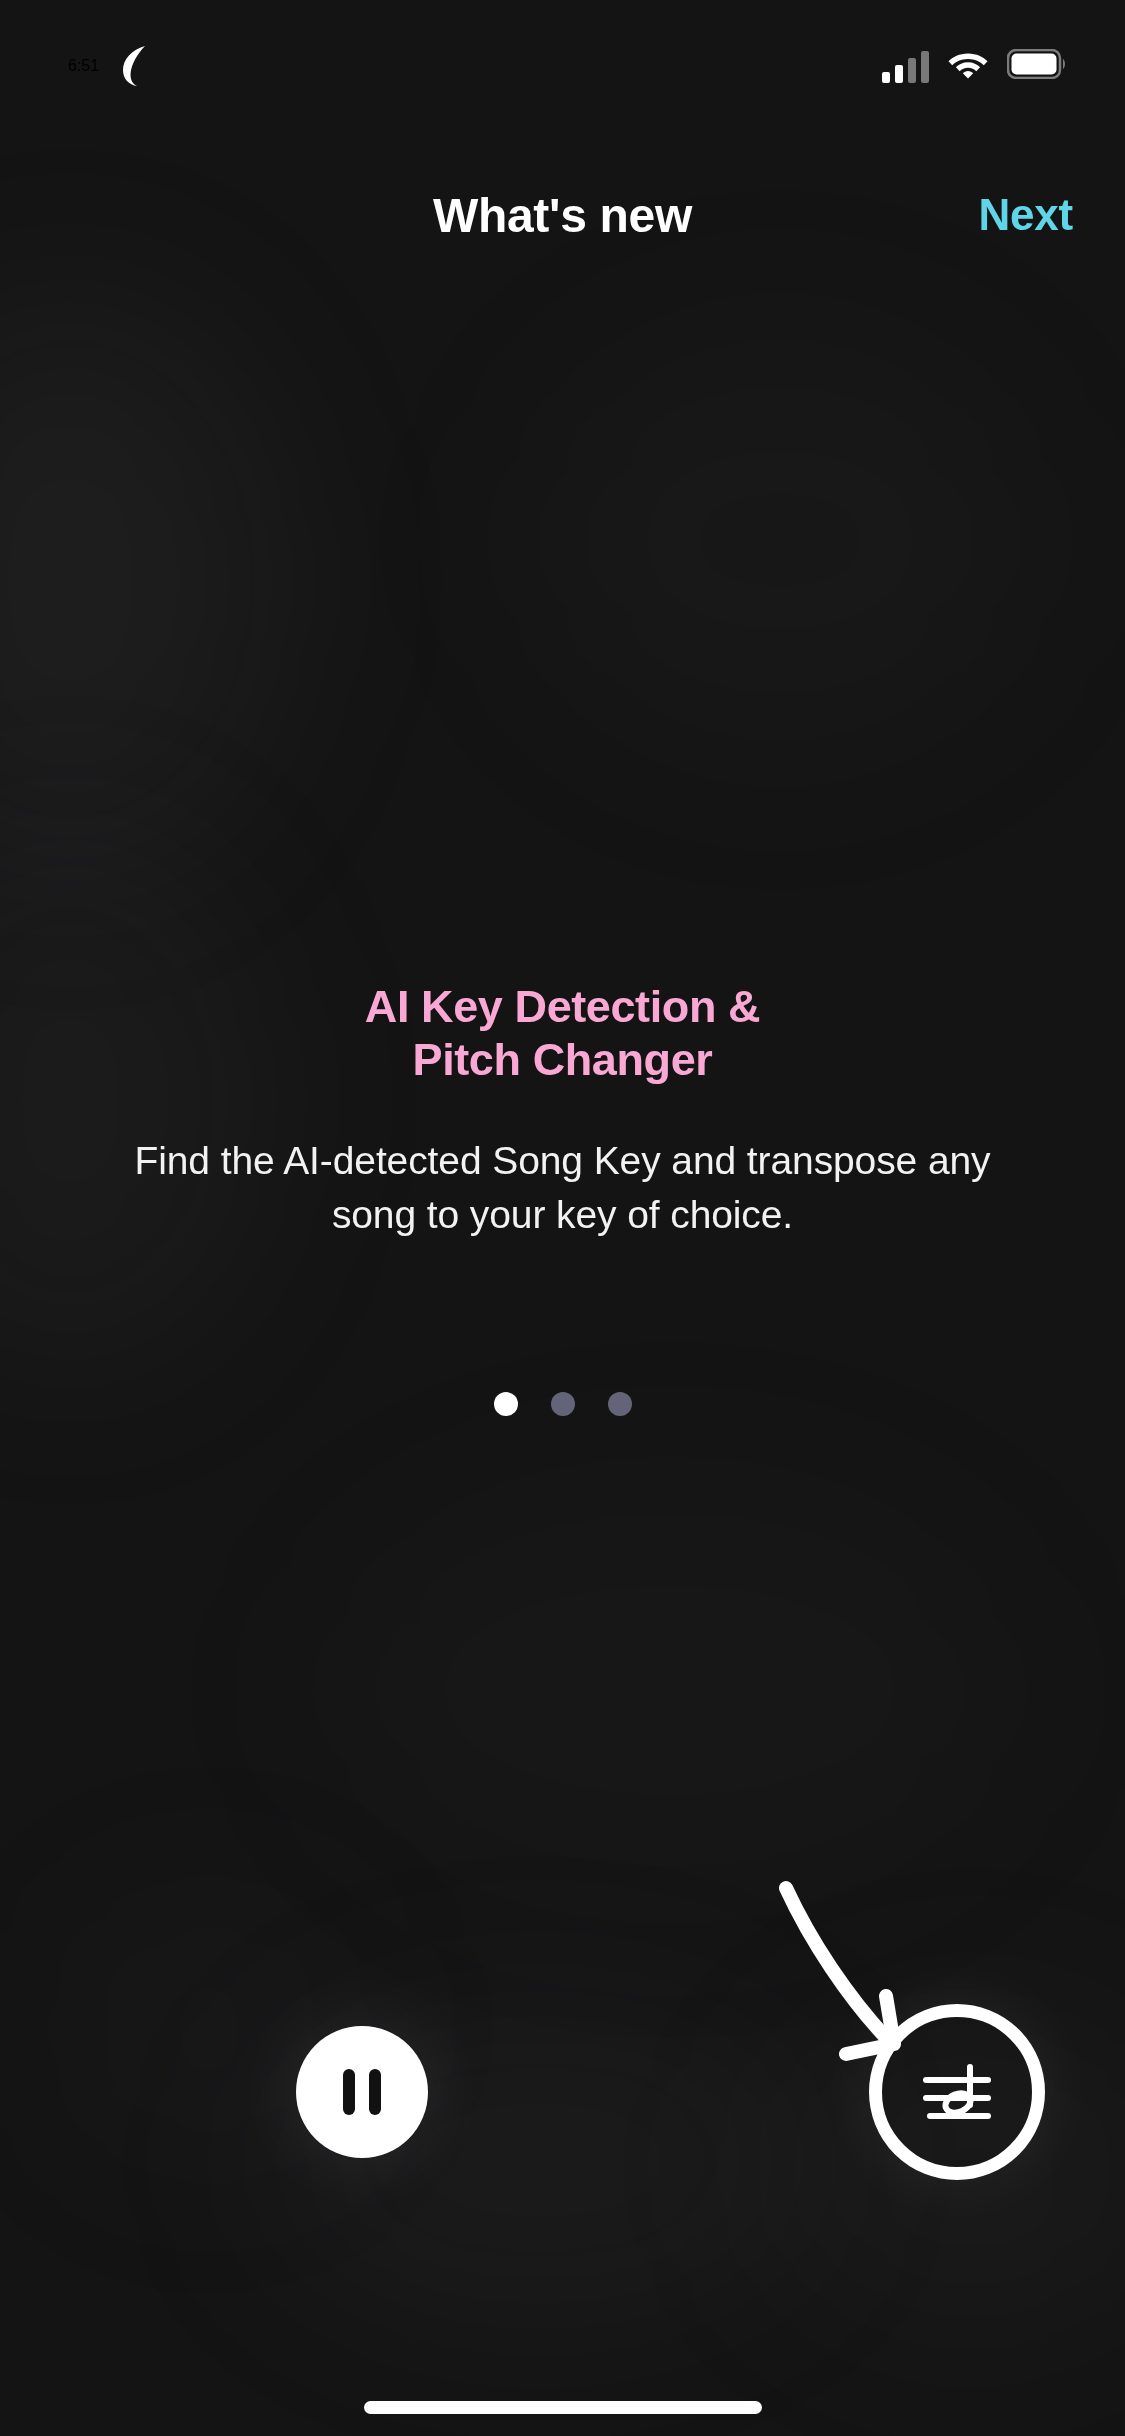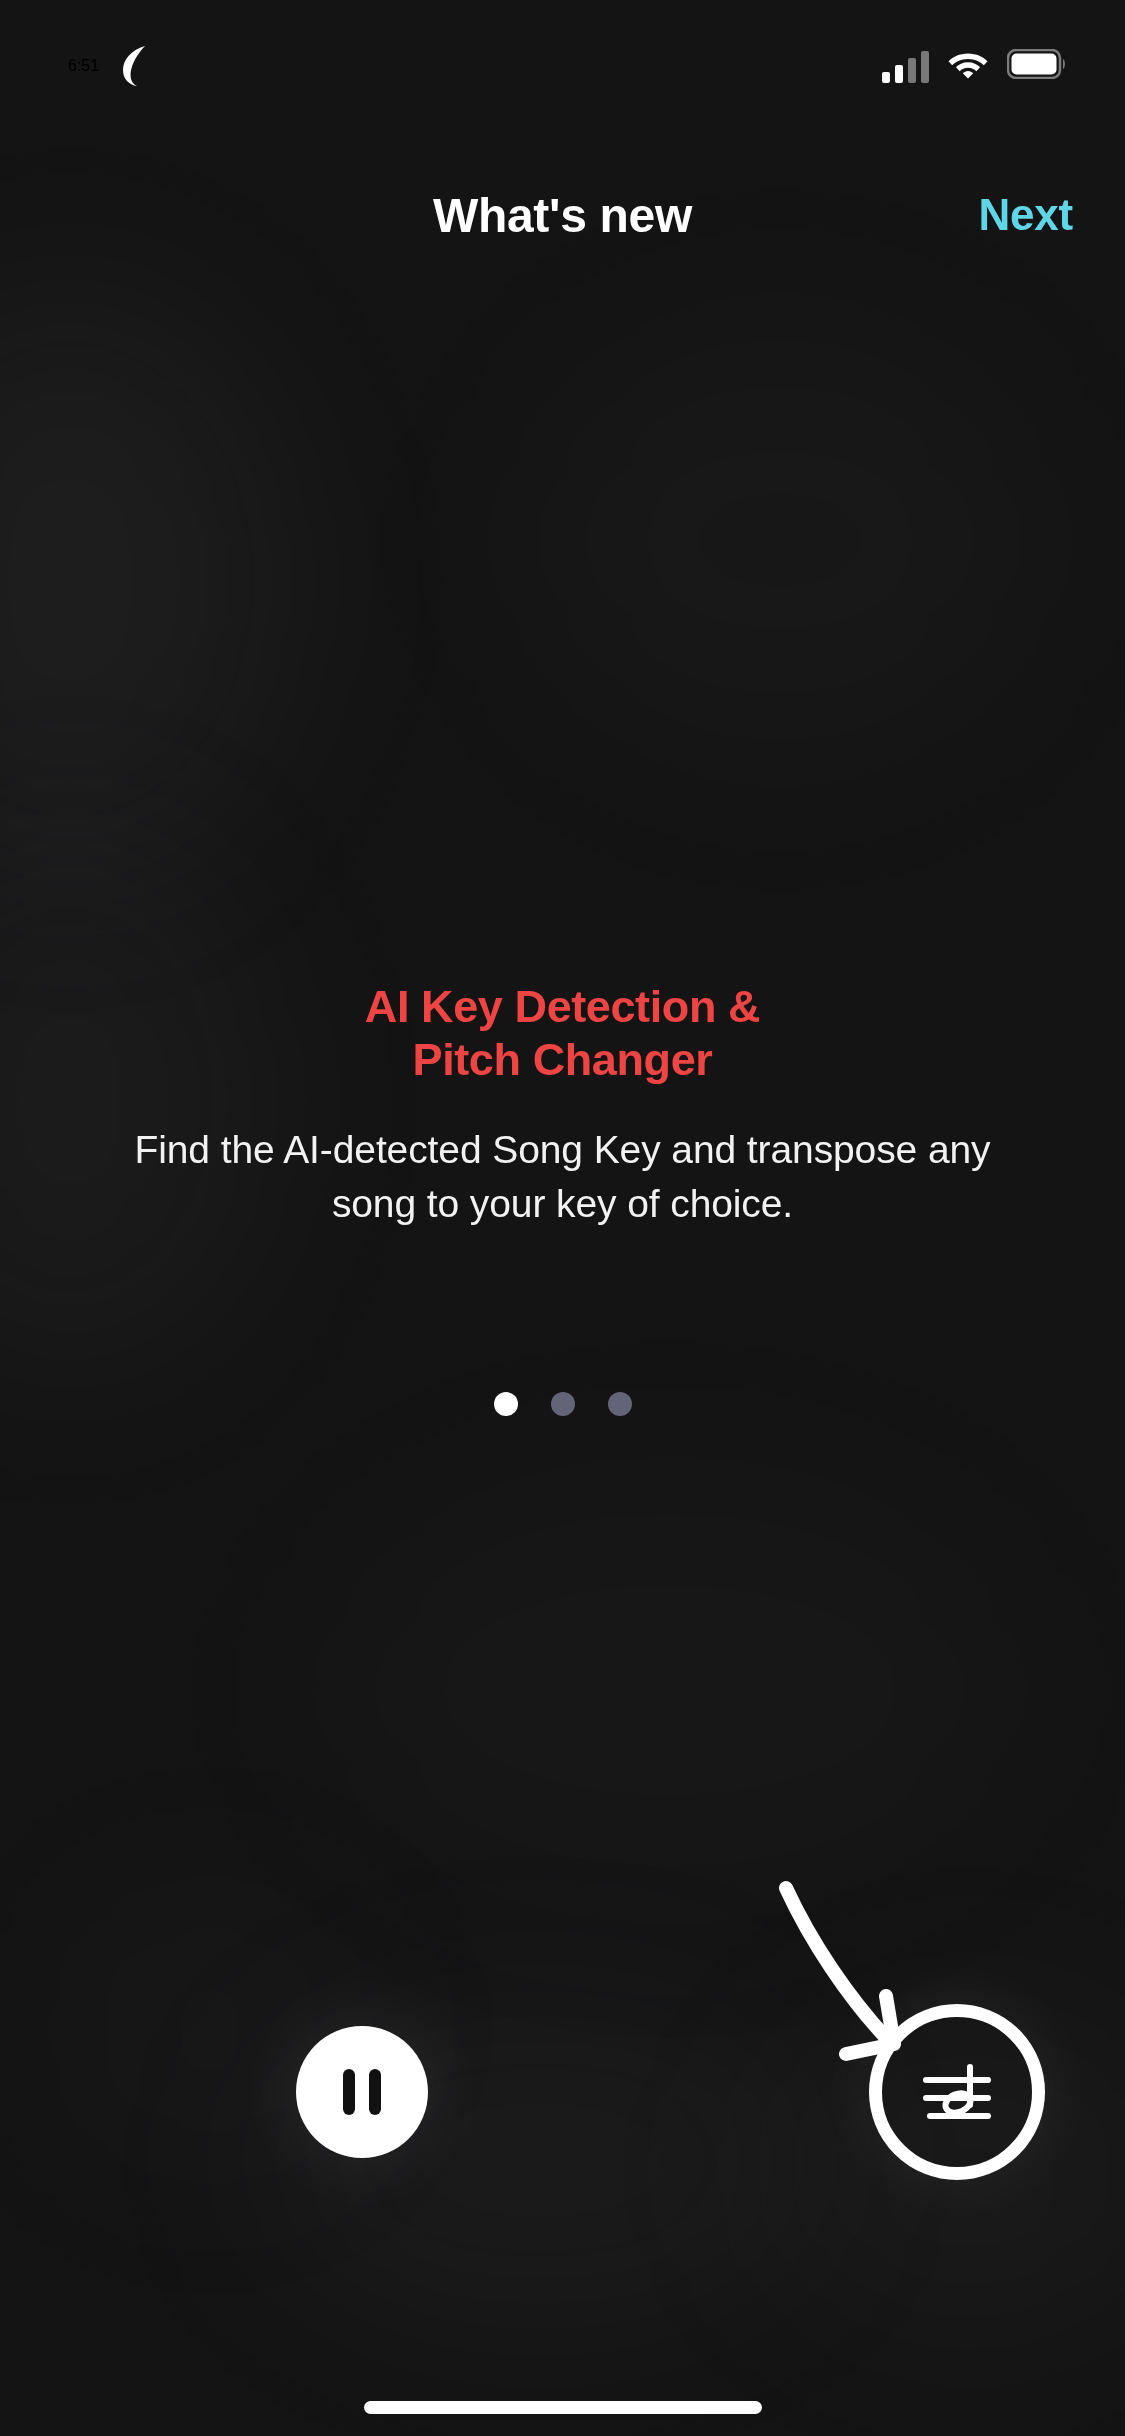--- a/index.html
+++ b/index.html
@@ -52,25 +52,25 @@
     position:absolute; right:52px; color:#5FD5E8;
     font-size:44px; font-weight:700; letter-spacing:-0.2px;
     background:none; border:none; cursor:pointer;
     font-family:"Liberation Sans", sans-serif;
     margin-left:25px;
   }
 
   
   #hero { position:absolute; top:980px; left:0; width:1125px; text-align:center; z-index:5; }
   #hero-title {
-    color:#ef4444; font-size:45px; font-weight:700; line-height:1.18;
+    color:#f9a8d4; font-size:45px; font-weight:700; line-height:1.18;
     letter-spacing:-0.4px; white-space:pre-line;
   }
   #hero-subtitle {
-    margin-top:37px; color:#f2f2f2; font-size:39px; font-weight:400;
+    margin-top:48px; color:#f2f2f2; font-size:39px; font-weight:400;
     line-height:1.38; letter-spacing:-0.1px;
     padding:0 128px; white-space:normal;
   }
 
   
   #pager-dots {
     position:absolute; top:1392px; left:0; width:1125px;
     display:flex; justify-content:center; align-items:center; gap:33px; z-index:5;
   }
   .dot { width:24px; height:24px; border-radius:50%; background:#646478; }

